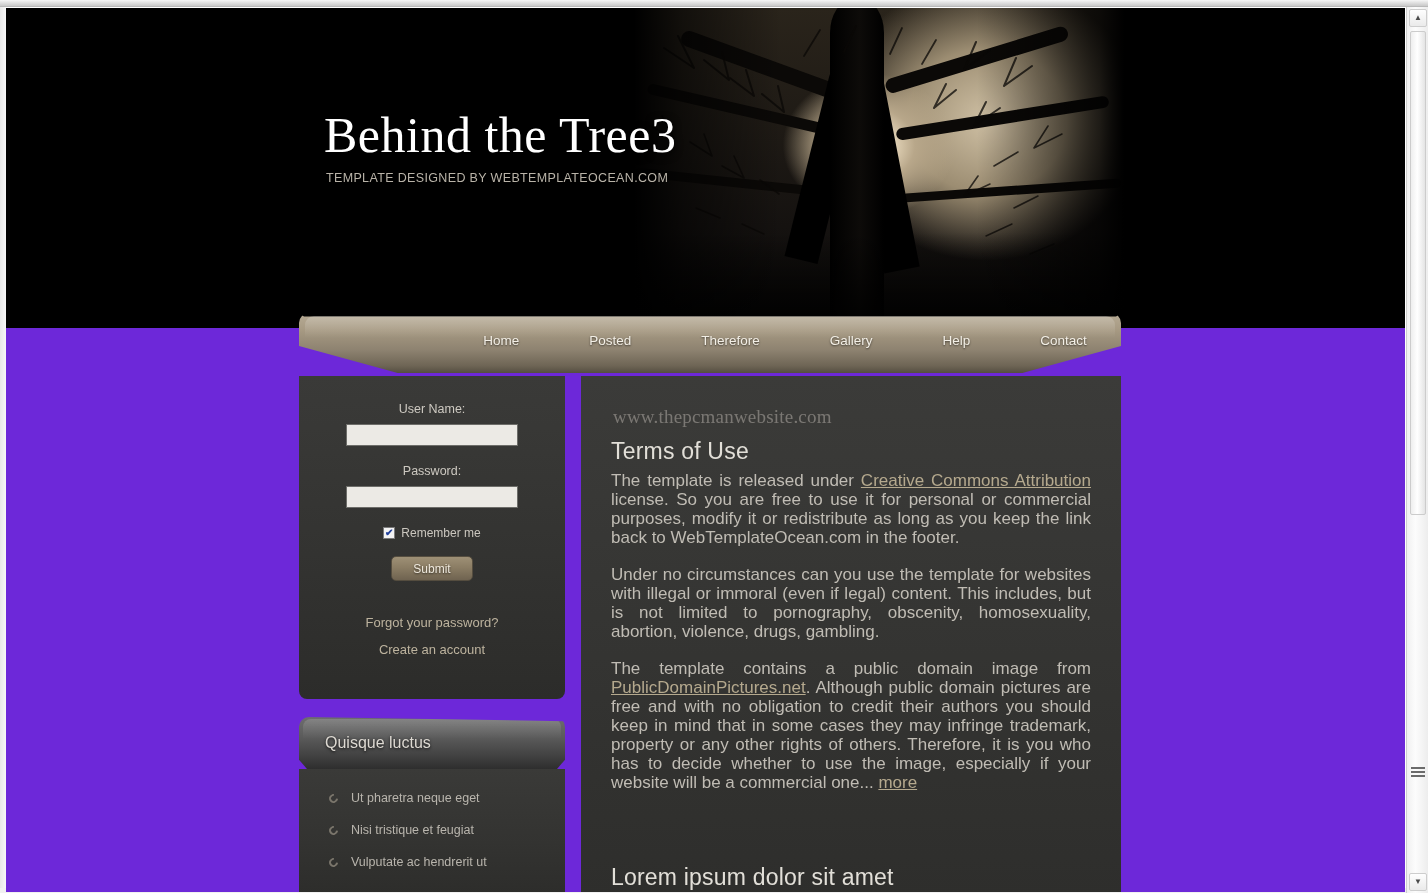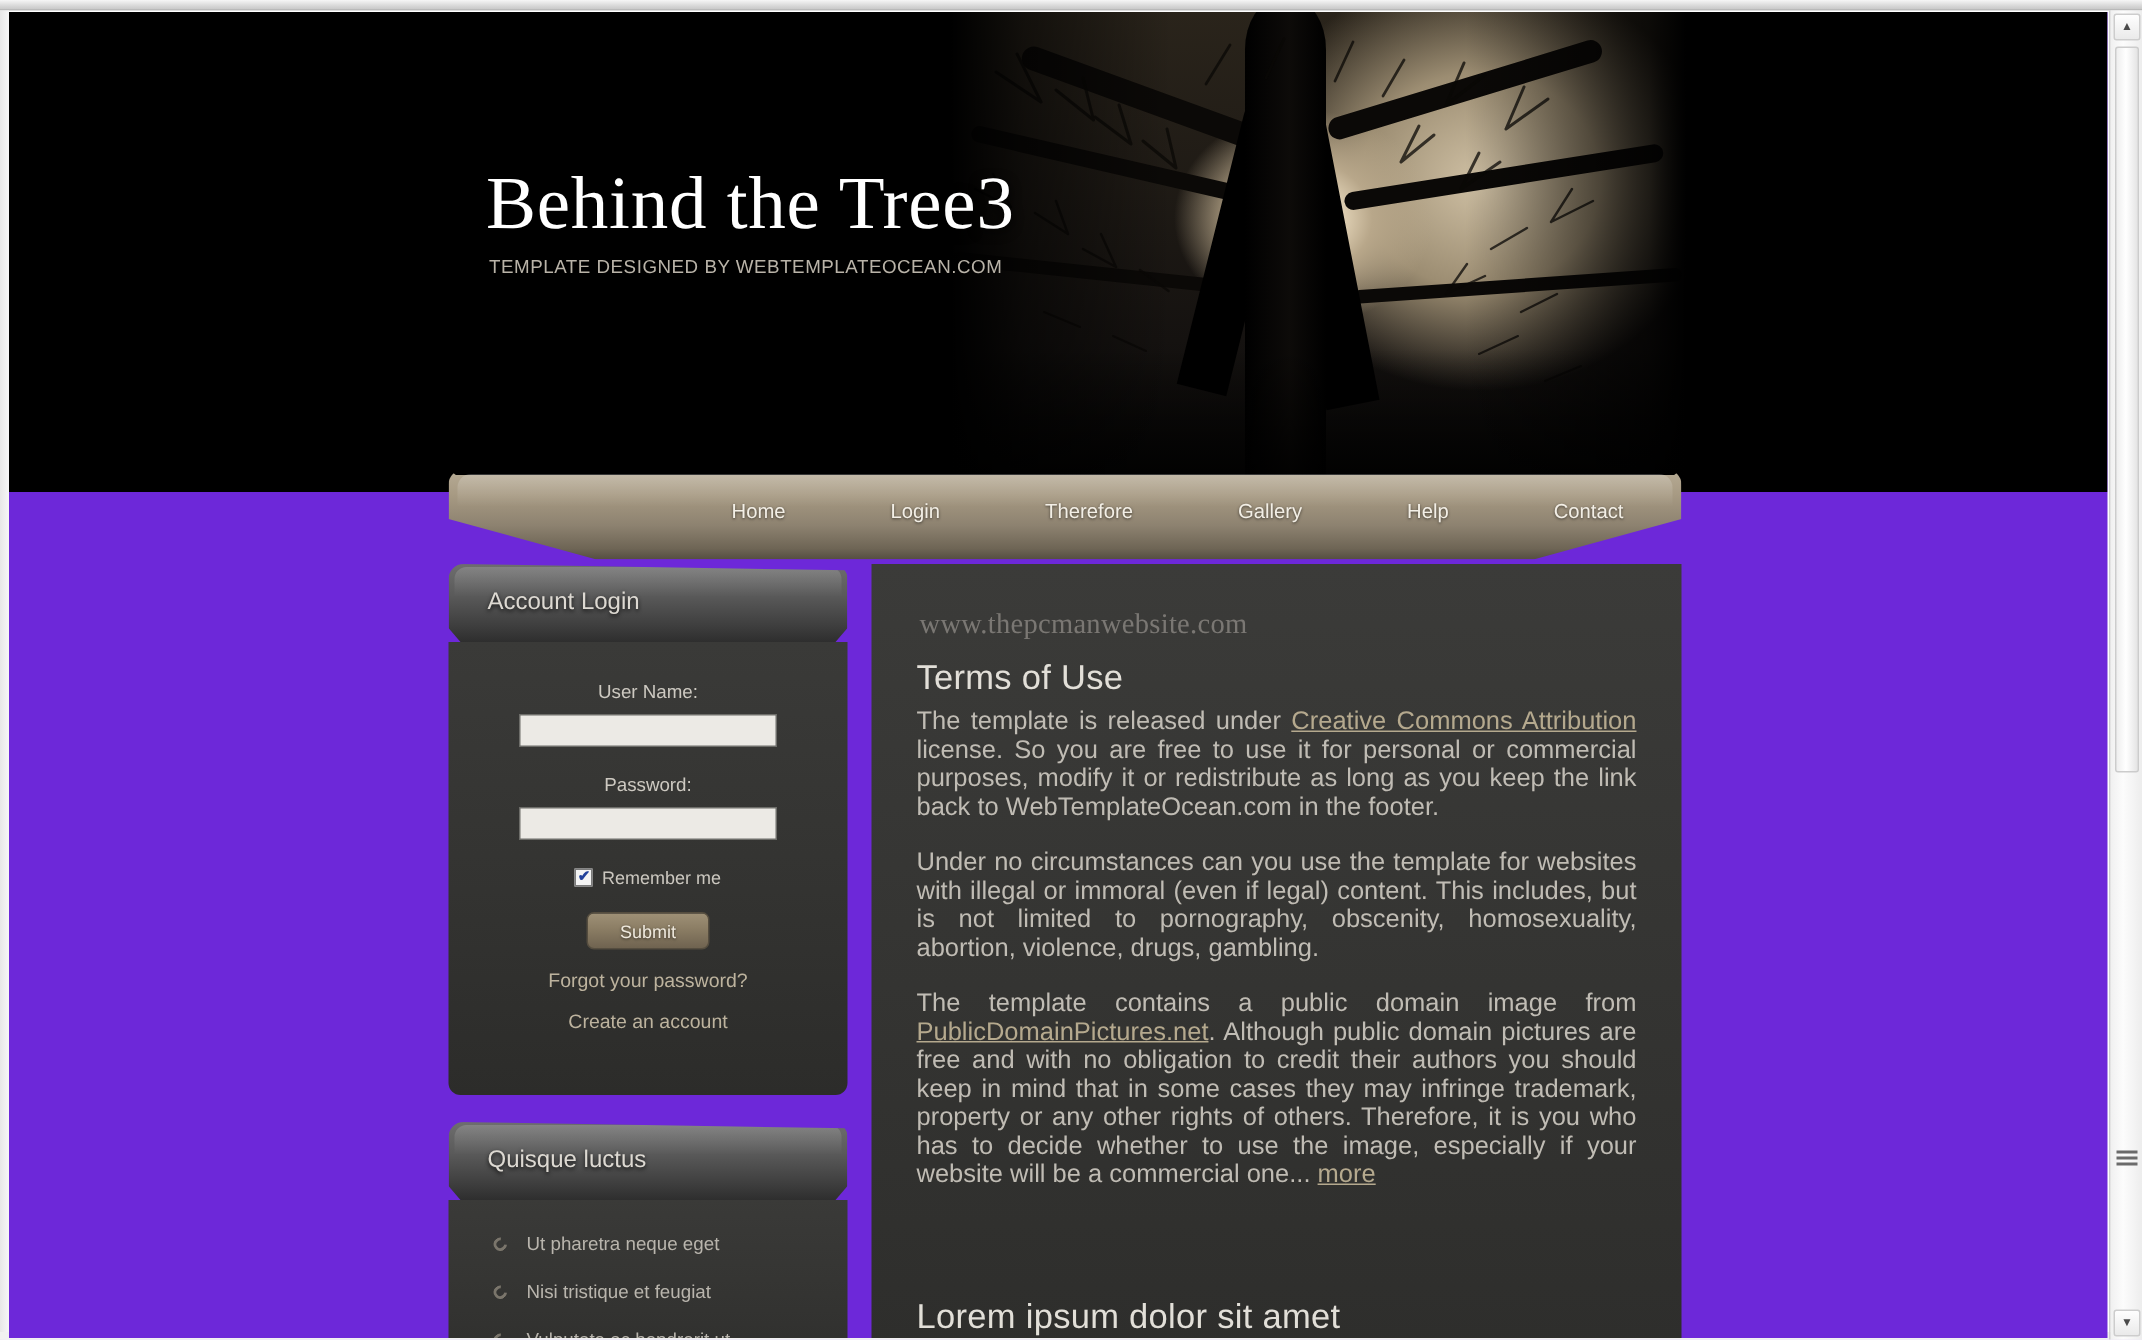--- a/index.html
+++ b/index.html
@@ -278,21 +278,21 @@
     background: #f3f3f3;
     border: 1px solid #7b7b7b;
     display: flex; align-items: center; justify-content: center;
     font-size: 10px; line-height: 1;
     color: #21409a;
     font-weight: bold;
   }
   #remember-label { font-size: 12px; color: #cbc7bf; }
   #submit-button {
     display: block;
-    margin: 0 auto 13px;
+    margin: 0 auto 34px;
     width: 82px; height: 25px;
     background: linear-gradient(180deg,#9e9076 0%, #8b7d64 45%, #6f6350 100%);
     border: 1px solid #554d3f;
     border-radius: 5px;
     color: #efe9dd;
     font-size: 12px;
     text-shadow: 0 1px 2px rgba(0,0,0,.6);
     cursor: pointer;
     font-family: "Liberation Sans", sans-serif;
   }
@@ -436,44 +436,40 @@
     </div>
 
     <div id="nav-wrap">
       <div id="nav-shape"></div>
       <div id="nav-gloss"></div>
       <ul id="nav-list">
         <li>
             <a>Home</a>
           </li>
         <li>
-            <a>Login</a>
+            <a>Posted</a>
           </li>
         <li>
             <a>Therefore</a>
           </li>
         <li>
             <a>Gallery</a>
           </li>
         <li>
             <a>Help</a>
           </li>
         <li>
             <a>Contact</a>
           </li>
       </ul>
     </div>
 
     <div id="sidebar">
 
       <div class="panel" id="login-panel">
-        <div class="panel-head">
-          <div class="head-gloss"></div>
-          <h2>Account Login</h2>
-        </div>
         <div class="panel-body">
           <label class="field-label">User Name:</label>
           <input class="text-input" type="text" value="" style="">
           <label class="field-label">Password:</label>
           <input class="text-input" type="password" value="" style="">
           <div id="remember-row">
             <span id="remember-checkbox">✔</span>
             <span id="remember-label">Remember me</span>
           </div>
           <button id="submit-button">Submit</button>

